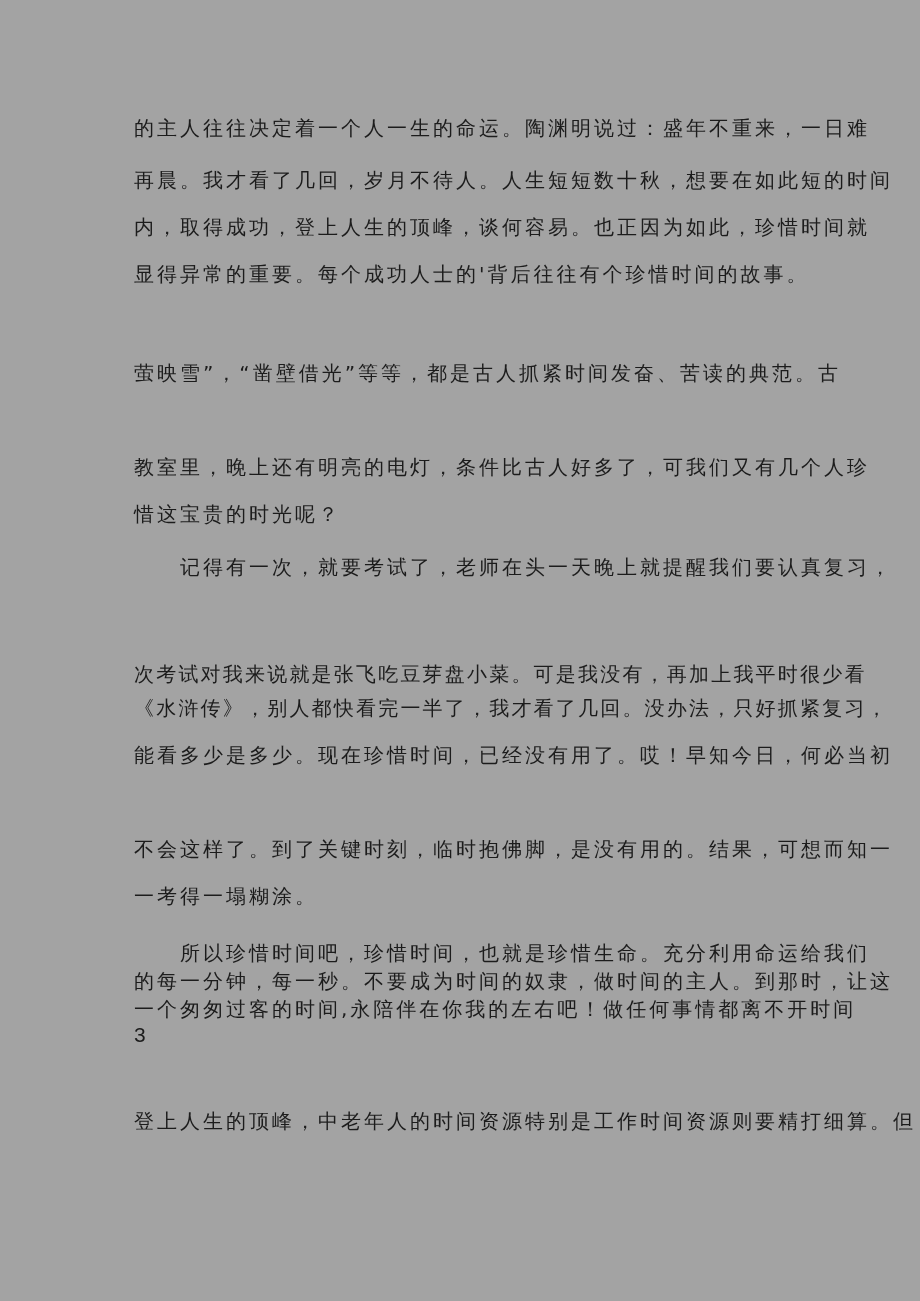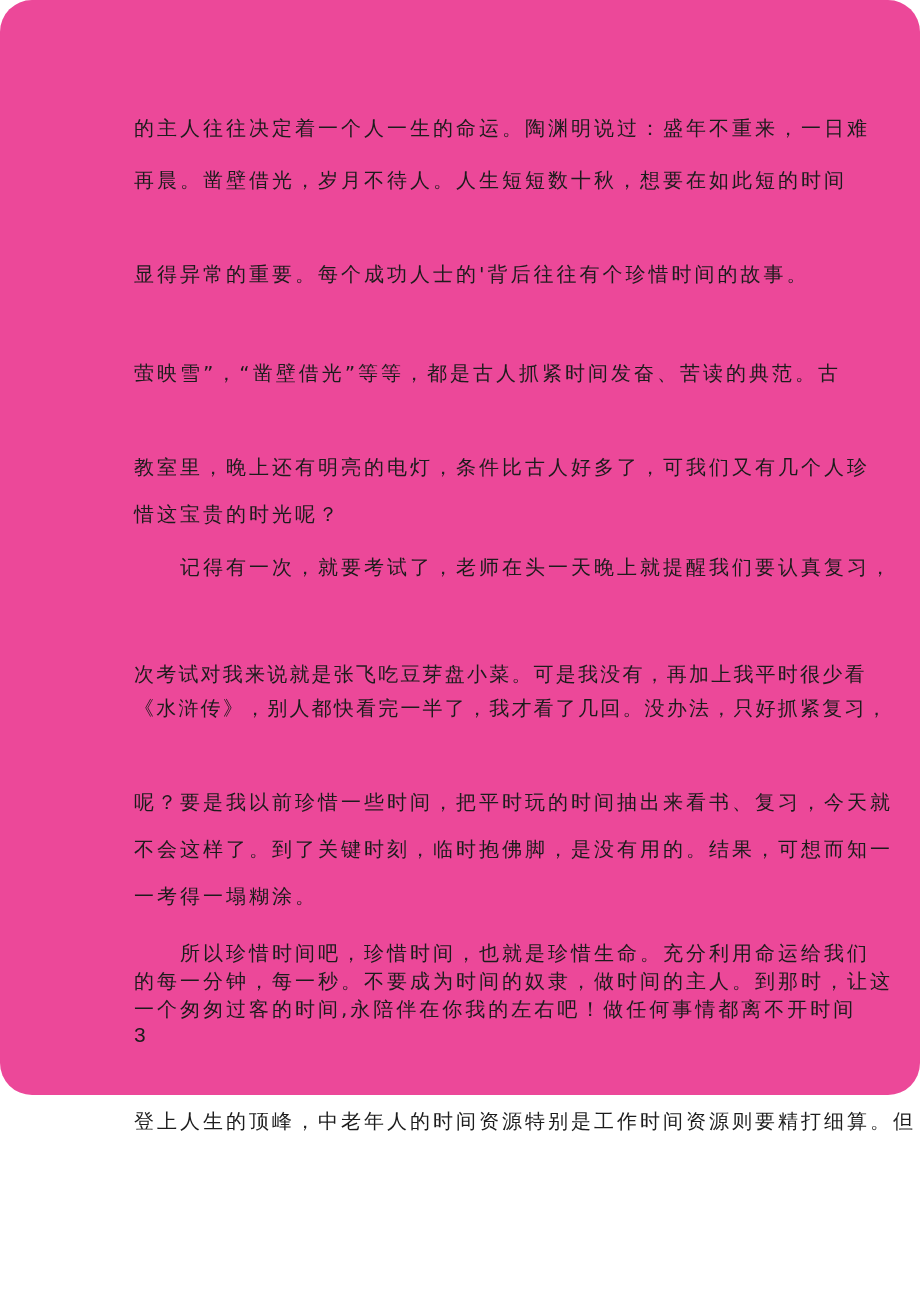--- a/index.html
+++ b/index.html
@@ -13,23 +13,22 @@
     position: relative;
     overflow: hidden;
     font-family: "DejaVu Sans", "Liberation Sans", sans-serif;
     color: #1a1a1a;
   }
   .page {
     position: absolute;
     left: 0;
     top: 0;
     width: 920px;
-    height: 1095px;
-    background: #ec4899;
-    border-radius: 32px;
+    height: 1301px;
+    background: #a3a3a3;
   }
   .line {
     position: absolute;
     left: 134px;
     width: 660px;
     font-size: 20px;
     line-height: 24px;
     letter-spacing: 3px;
     white-space: nowrap;
     color: #1c1c1c;
@@ -41,31 +40,32 @@
     font-size: 21px;
     letter-spacing: 0;
   }
 </style>
 </head>
 <body>
 
 <div class="page">
 
   <div class="line" style="top:116px">的主人往往决定着一个人一生的命运。陶渊明说过：盛年不重来，一日难</div>
-  <div class="line" style="top:168px">再晨。凿壁借光，岁月不待人。人生短短数十秋，想要在如此短的时间</div>
+  <div class="line" style="top:168px">再晨。我才看了几回，岁月不待人。人生短短数十秋，想要在如此短的时间</div>
+  <div class="line" style="top:215px">内，取得成功，登上人生的顶峰，谈何容易。也正因为如此，珍惜时间就</div>
   <div class="line" style="top:262px">显得异常的重要。每个成功人士的'背后往往有个珍惜时间的故事。</div>
 
   <div class="line" style="top:361px">萤映雪”，“凿壁借光”等等，都是古人抓紧时间发奋、苦读的典范。古</div>
   <div class="line" style="top:455px">教室里，晚上还有明亮的电灯，条件比古人好多了，可我们又有几个人珍</div>
   <div class="line" style="top:502px">惜这宝贵的时光呢？</div>
 
   <div class="line indent" style="top:555px">记得有一次，就要考试了，老师在头一天晚上就提醒我们要认真复习，</div>
   <div class="line tight" style="top:662px">次考试对我来说就是张飞吃豆芽盘小菜。可是我没有，再加上我平时很少看</div>
   <div class="line tight" style="top:696px">《水浒传》，别人都快看完一半了，我才看了几回。没办法，只好抓紧复习，</div>
-  <div class="line" style="top:790px">呢？要是我以前珍惜一些时间，把平时玩的时间抽出来看书、复习，今天就</div>
+  <div class="line" style="top:743px">能看多少是多少。现在珍惜时间，已经没有用了。哎！早知今日，何必当初</div>
   <div class="line" style="top:837px">不会这样了。到了关键时刻，临时抱佛脚，是没有用的。结果，可想而知一</div>
   <div class="line indent" style="top:941px">所以珍惜时间吧，珍惜时间，也就是珍惜生命。充分利用命运给我们</div>
 
   <div class="line" style="top:884px">一考得一塌糊涂。</div>
   <div class="line" style="top:969px">的每一分钟，每一秒。不要成为时间的奴隶，做时间的主人。到那时，让这</div>
   <div class="line" style="top:997px">一个匆匆过客的时间,永陪伴在你我的左右吧！做任何事情都离不开时间</div>
   <div class="line num" style="top:1023px">3</div>
 
   <div class="line" style="top:1109px">登上人生的顶峰，中老年人的时间资源特别是工作时间资源则要精打细算。但</div>
 

